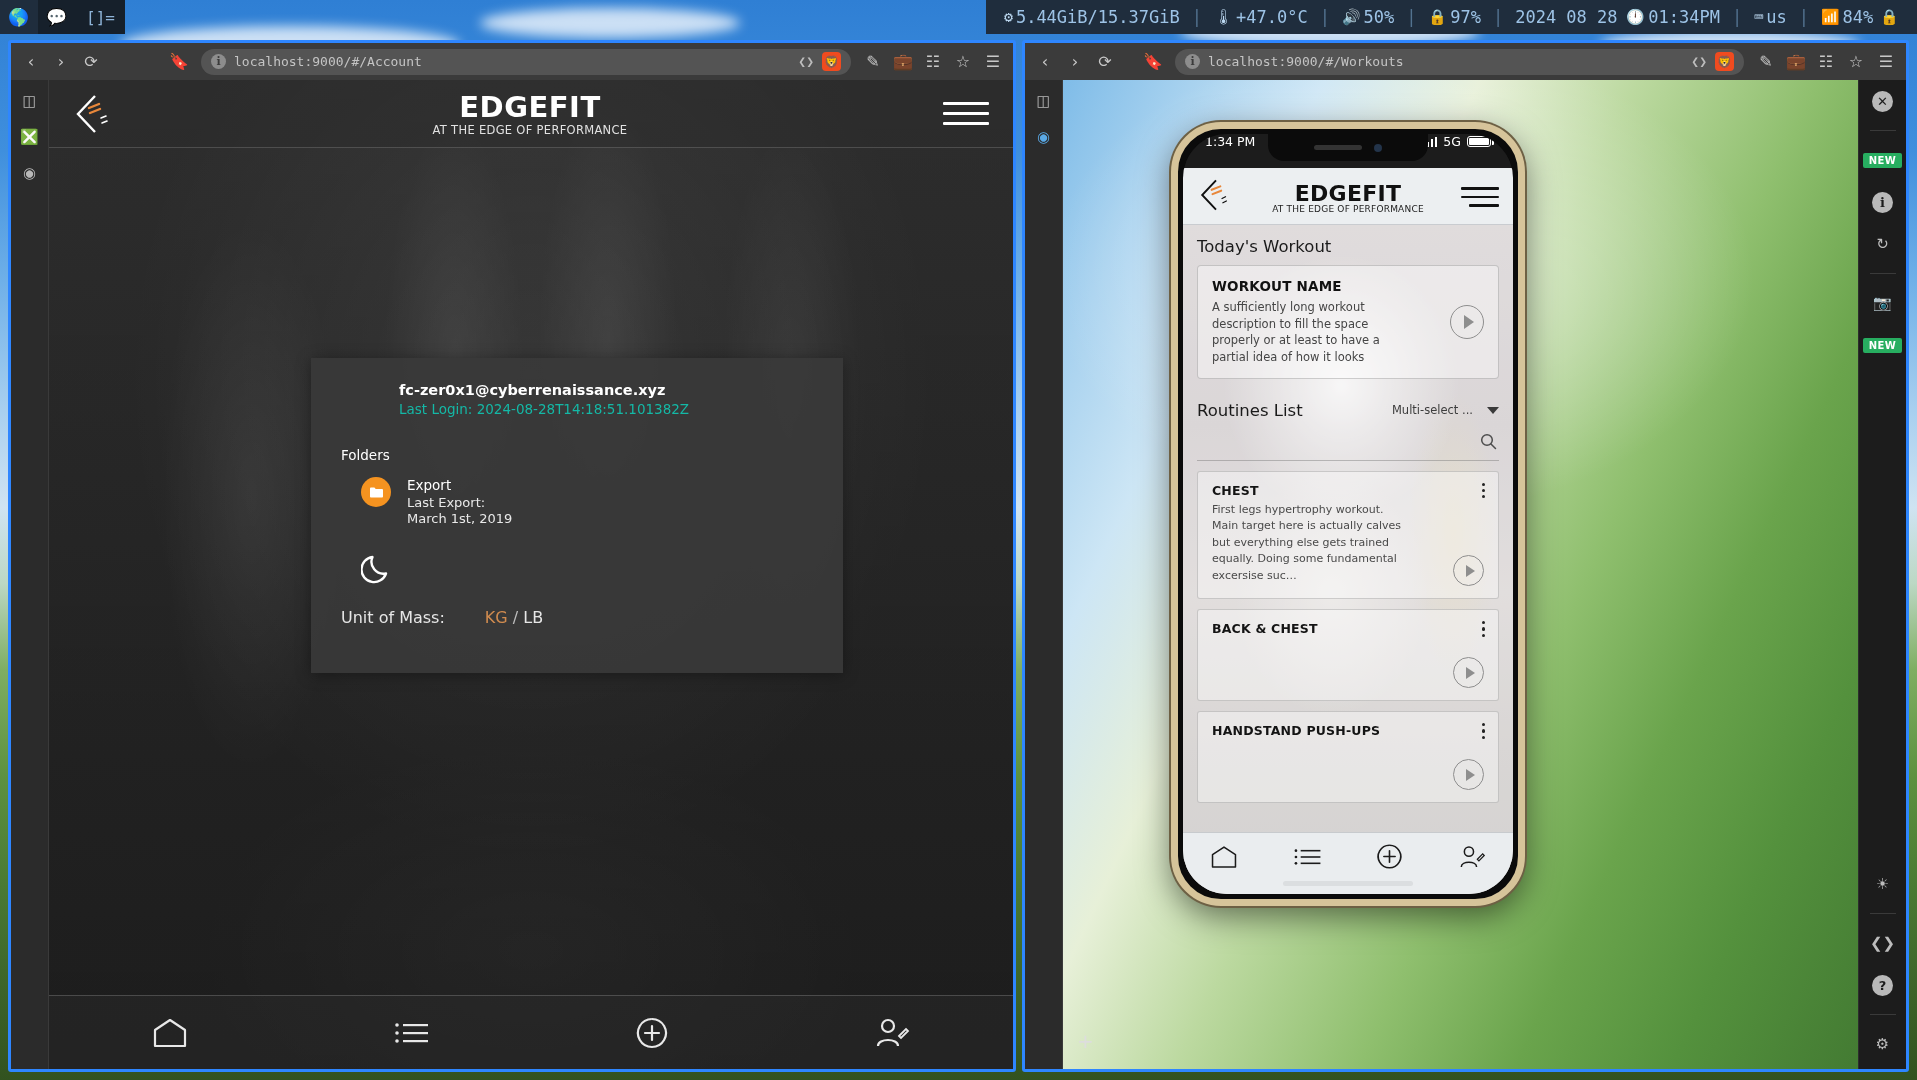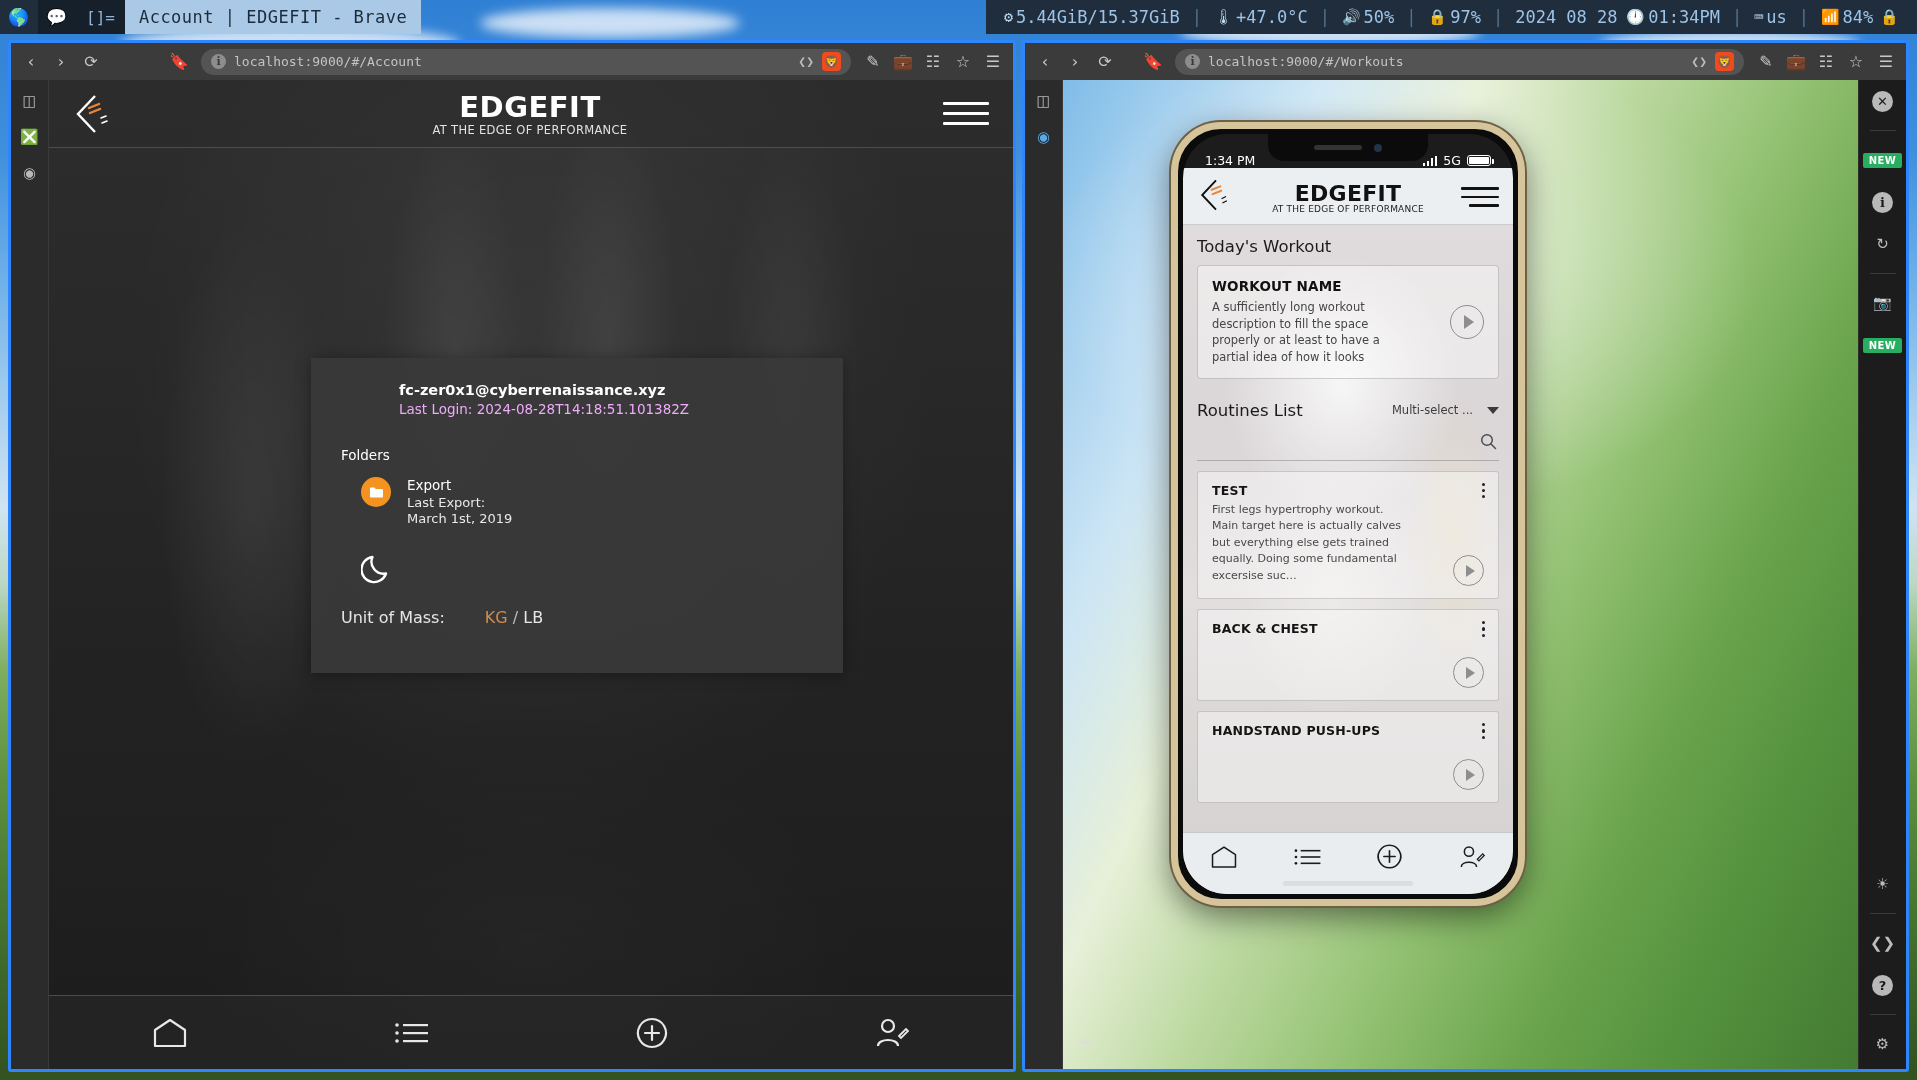--- a/index.html
+++ b/index.html
@@ -153,21 +153,21 @@
   .burger i:nth-child(3){ width: 46px; }
 
   .account-card {
     position: absolute; z-index: 3;
     left: 262px; top: 278px; width: 532px; height: 315px;
     background: rgba(57,57,57,.93);
     padding: 24px 30px;
     box-shadow: 0 2px 14px rgba(0,0,0,.35);
   }
   .acc-email { font-size: 14.5px; font-weight: 700; color: #fff; margin-left: 58px; }
-  .acc-login { font-size: 13.5px; color: #f0abfc; margin-left: 58px; margin-top: 3px; }
+  .acc-login { font-size: 13.5px; color: #14b8a6; margin-left: 58px; margin-top: 3px; }
   .acc-folders { font-size: 13.5px; color: #ffffff; margin-top: 30px; }
   .folder-row { display: flex; align-items: flex-start; gap: 16px; margin-top: 20px; margin-left: 20px; }
   .folder-ic {
     width: 30px; height: 30px; border-radius: 50%;
     display: flex; align-items: center; justify-content: center;
     flex: 0 0 auto; color: #fff; font-size: 14px;
   }
   .fi-import { background: #f26b12; }
   .fi-export { background: #f59320; }
   .folder-txt { font-size: 13px; color: #e9e9e9; line-height: 1.22; }
@@ -209,21 +209,21 @@
     overflow: hidden;
   }
   .phone-screen {
     position: absolute; inset: 5px;
     border-radius: 44px; overflow: hidden;
     background: #111;
     display: flex; flex-direction: column;
   }
   .ph-status {
     height: 34px; background: #1c1c1c; color: #fff;
-    display: flex; align-items: flex-end; justify-content: space-between;
+    display: flex; align-items: flex-start; justify-content: space-between;
     padding: 0 22px; font-size: 12.5px;
     position: relative; flex: 0 0 auto;
   }
   .notch {
     position: absolute; left: 50%; transform: translateX(-50%);
     top: 0; width: 160px; height: 27px; background: #0b0b0b;
     border-bottom-left-radius: 16px; border-bottom-right-radius: 16px;
     display: flex; align-items: center; justify-content: center; gap: 12px;
   }
   .speaker { width: 48px; height: 5px; border-radius: 3px; background: #333; }
@@ -353,21 +353,20 @@
   <div class="cloud" style="left:1600px; top:30px;  width:260px; height:30px;"></div>
   <div class="cloud" style="left:1500px; top:300px; width:340px; height:46px; opacity:.5;"></div>
   <div class="cloud" style="left:1560px; top:470px; width:300px; height:40px; opacity:.45;"></div>
 </div>
 
 <div id="top-panel">
   <div class="panel-left">
     <div class="panel-icon">🌎</div>
     <div class="panel-icon active">💬</div>
     <div class="panel-tag">[]=</div>
-    <div class="panel-title">Account | EDGEFIT - Brave</div>
   </div>
   <div class="panel-spacer"></div>
   <div class="panel-right">
     <div class="stat">
       <span class="glyph">⚙</span>
       <span>5.44GiB/15.37GiB</span>
     </div>
     <span class="sep">|</span>
     <div class="stat">
       <span class="glyph">🌡</span>
@@ -613,21 +612,21 @@
                 <span class="search-ic">
                   <svg width="17" height="17" viewBox="0 0 17 17">
                       <circle cx="7" cy="7" r="5.3" fill="none" stroke="#4d4d4d" stroke-width="1.5"></circle>
                       <path d="M11 11 L15.5 15.5" stroke="#4d4d4d" stroke-width="1.5" stroke-linecap="round"></path>
                     </svg>
                 </span>
               </div>
               <div class="hr"></div>
 
               <div class="routine-card" style="min-height:104px;">
-                <div class="r-name">TEST</div>
+                <div class="r-name">CHEST</div>
                 <div class="r-desc">First legs hypertrophy workout. Main target here is actually calves but everything else gets trained equally. Doing some fundamental excersise suc…</div>
                 <div class="kebab">
                     <i></i>
                     <i></i>
                     <i></i>
                   </div>
                 <div class="play-sm">
                     <span class="play-tri" style="border-left-color:#8e8e8e;border-left-width:9px;border-top-width:6px;border-bottom-width:6px;"></span>
                   </div>
               </div>

